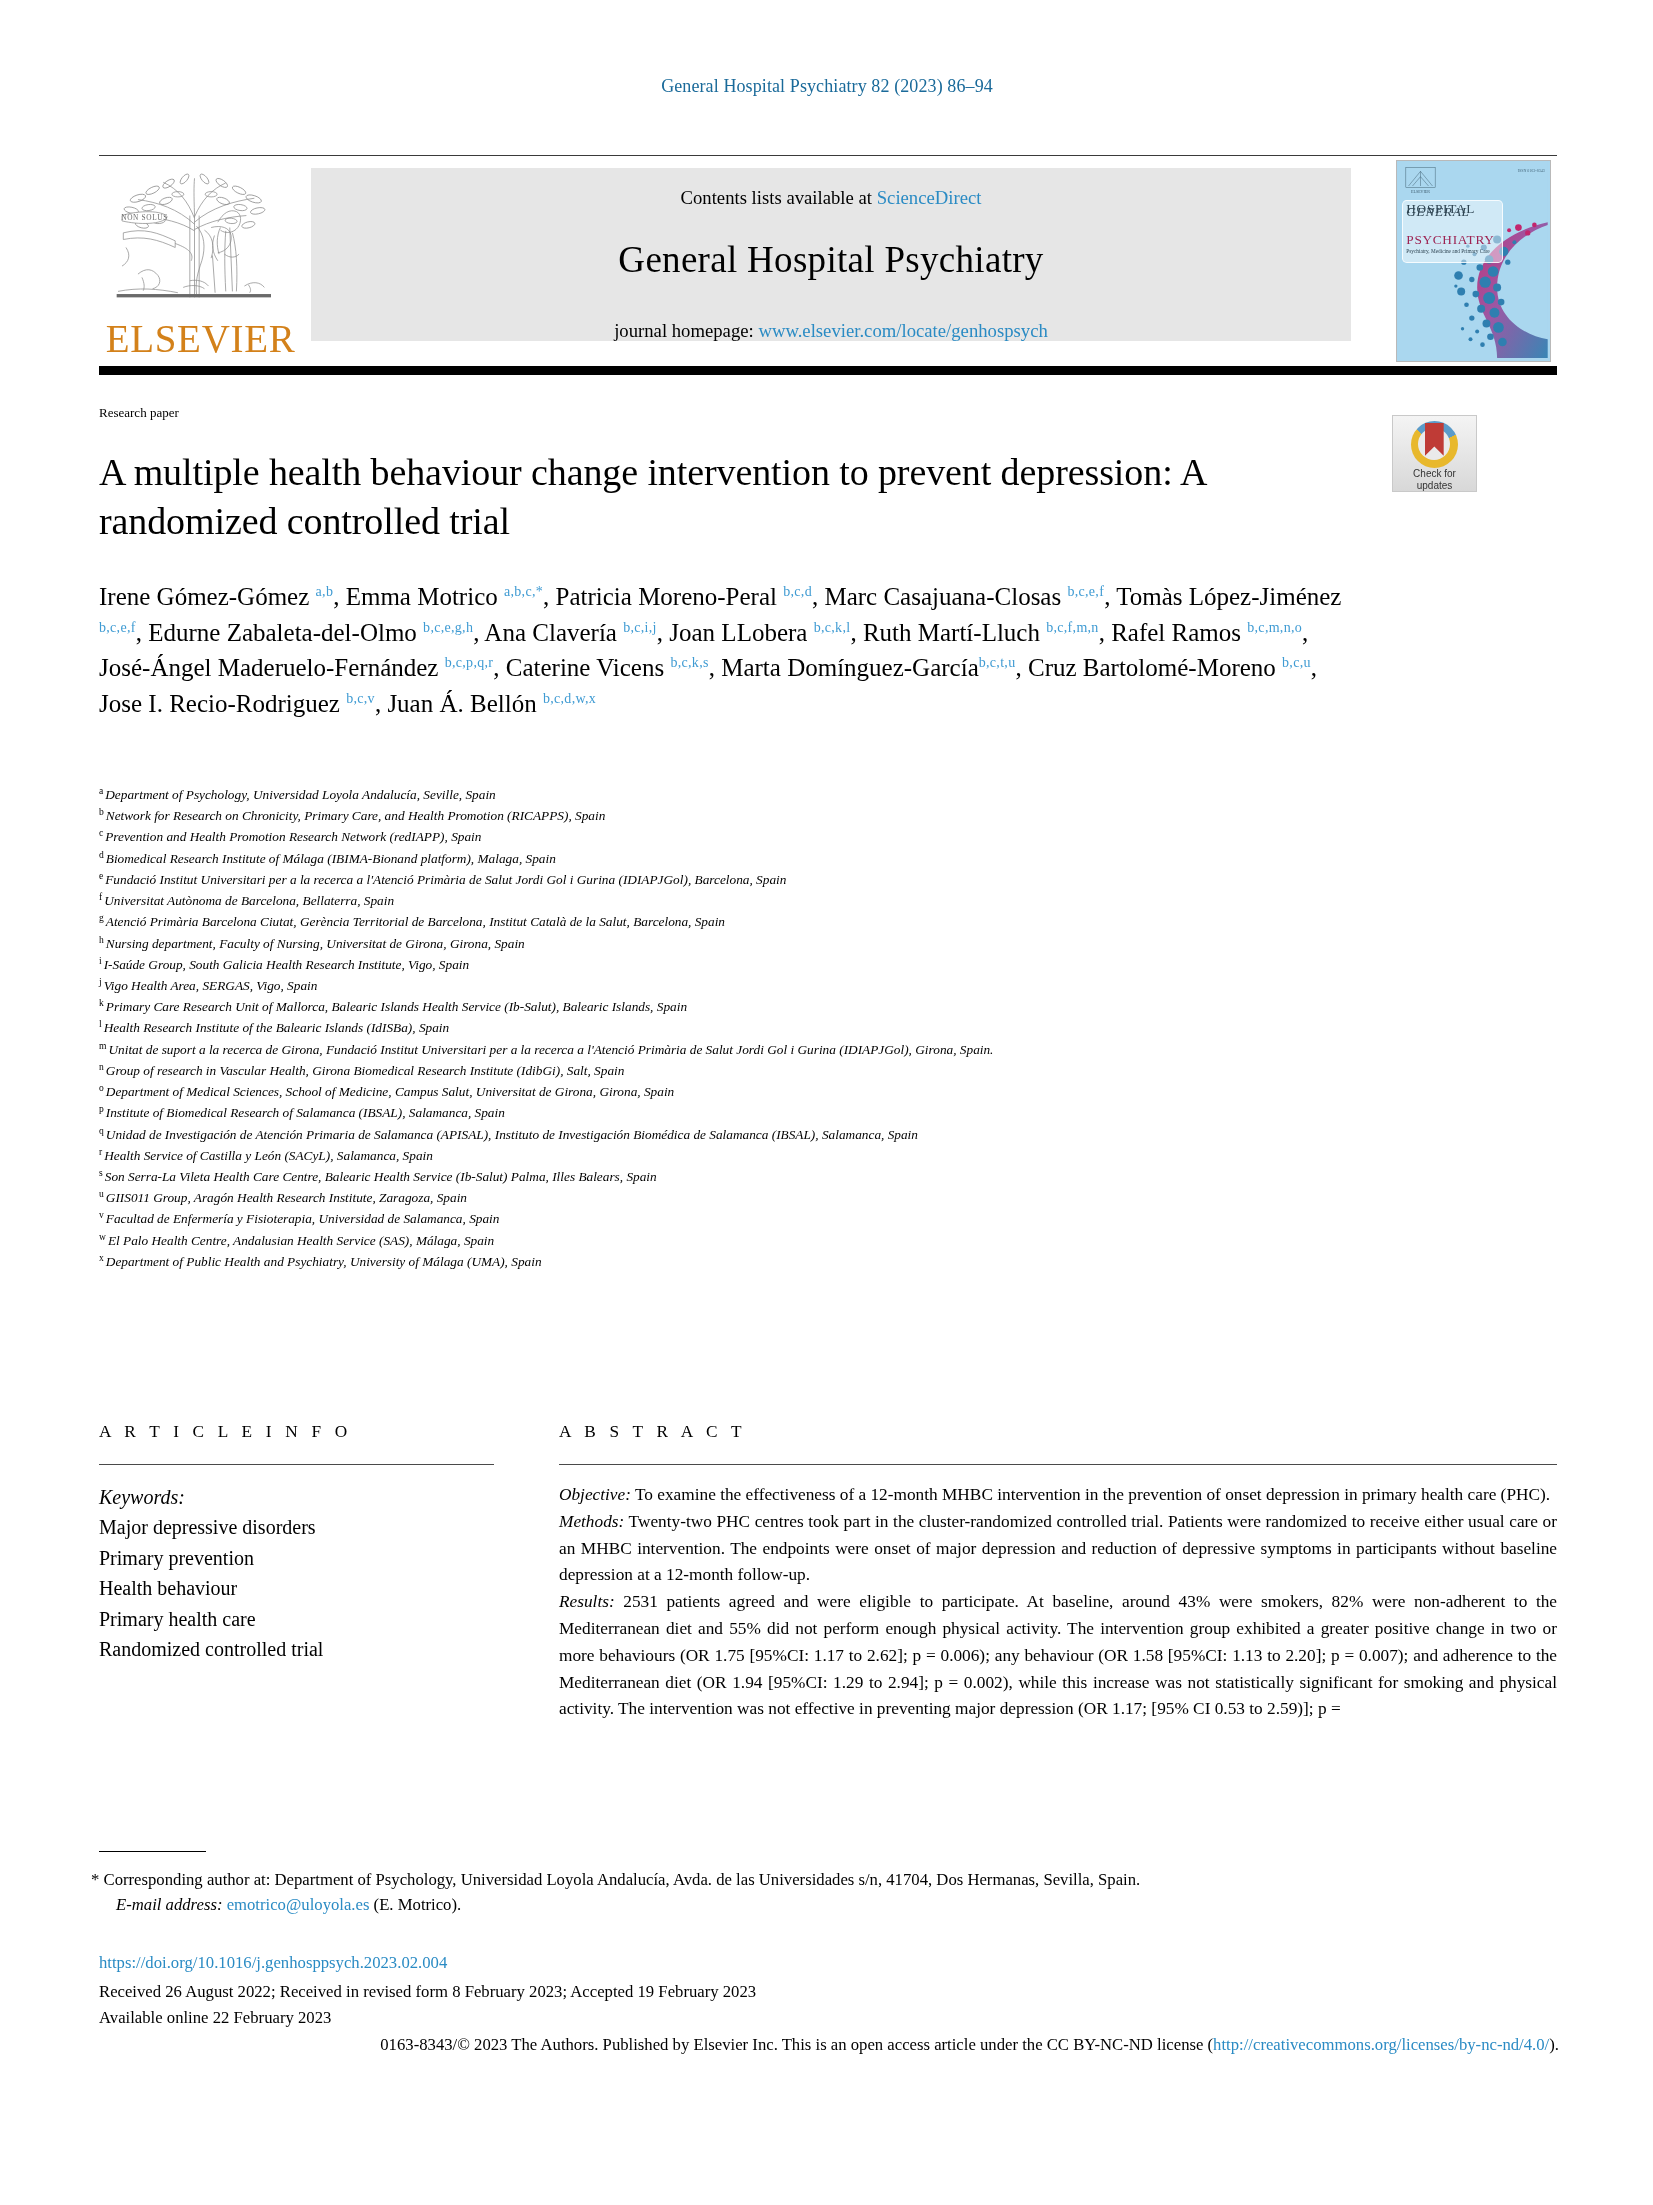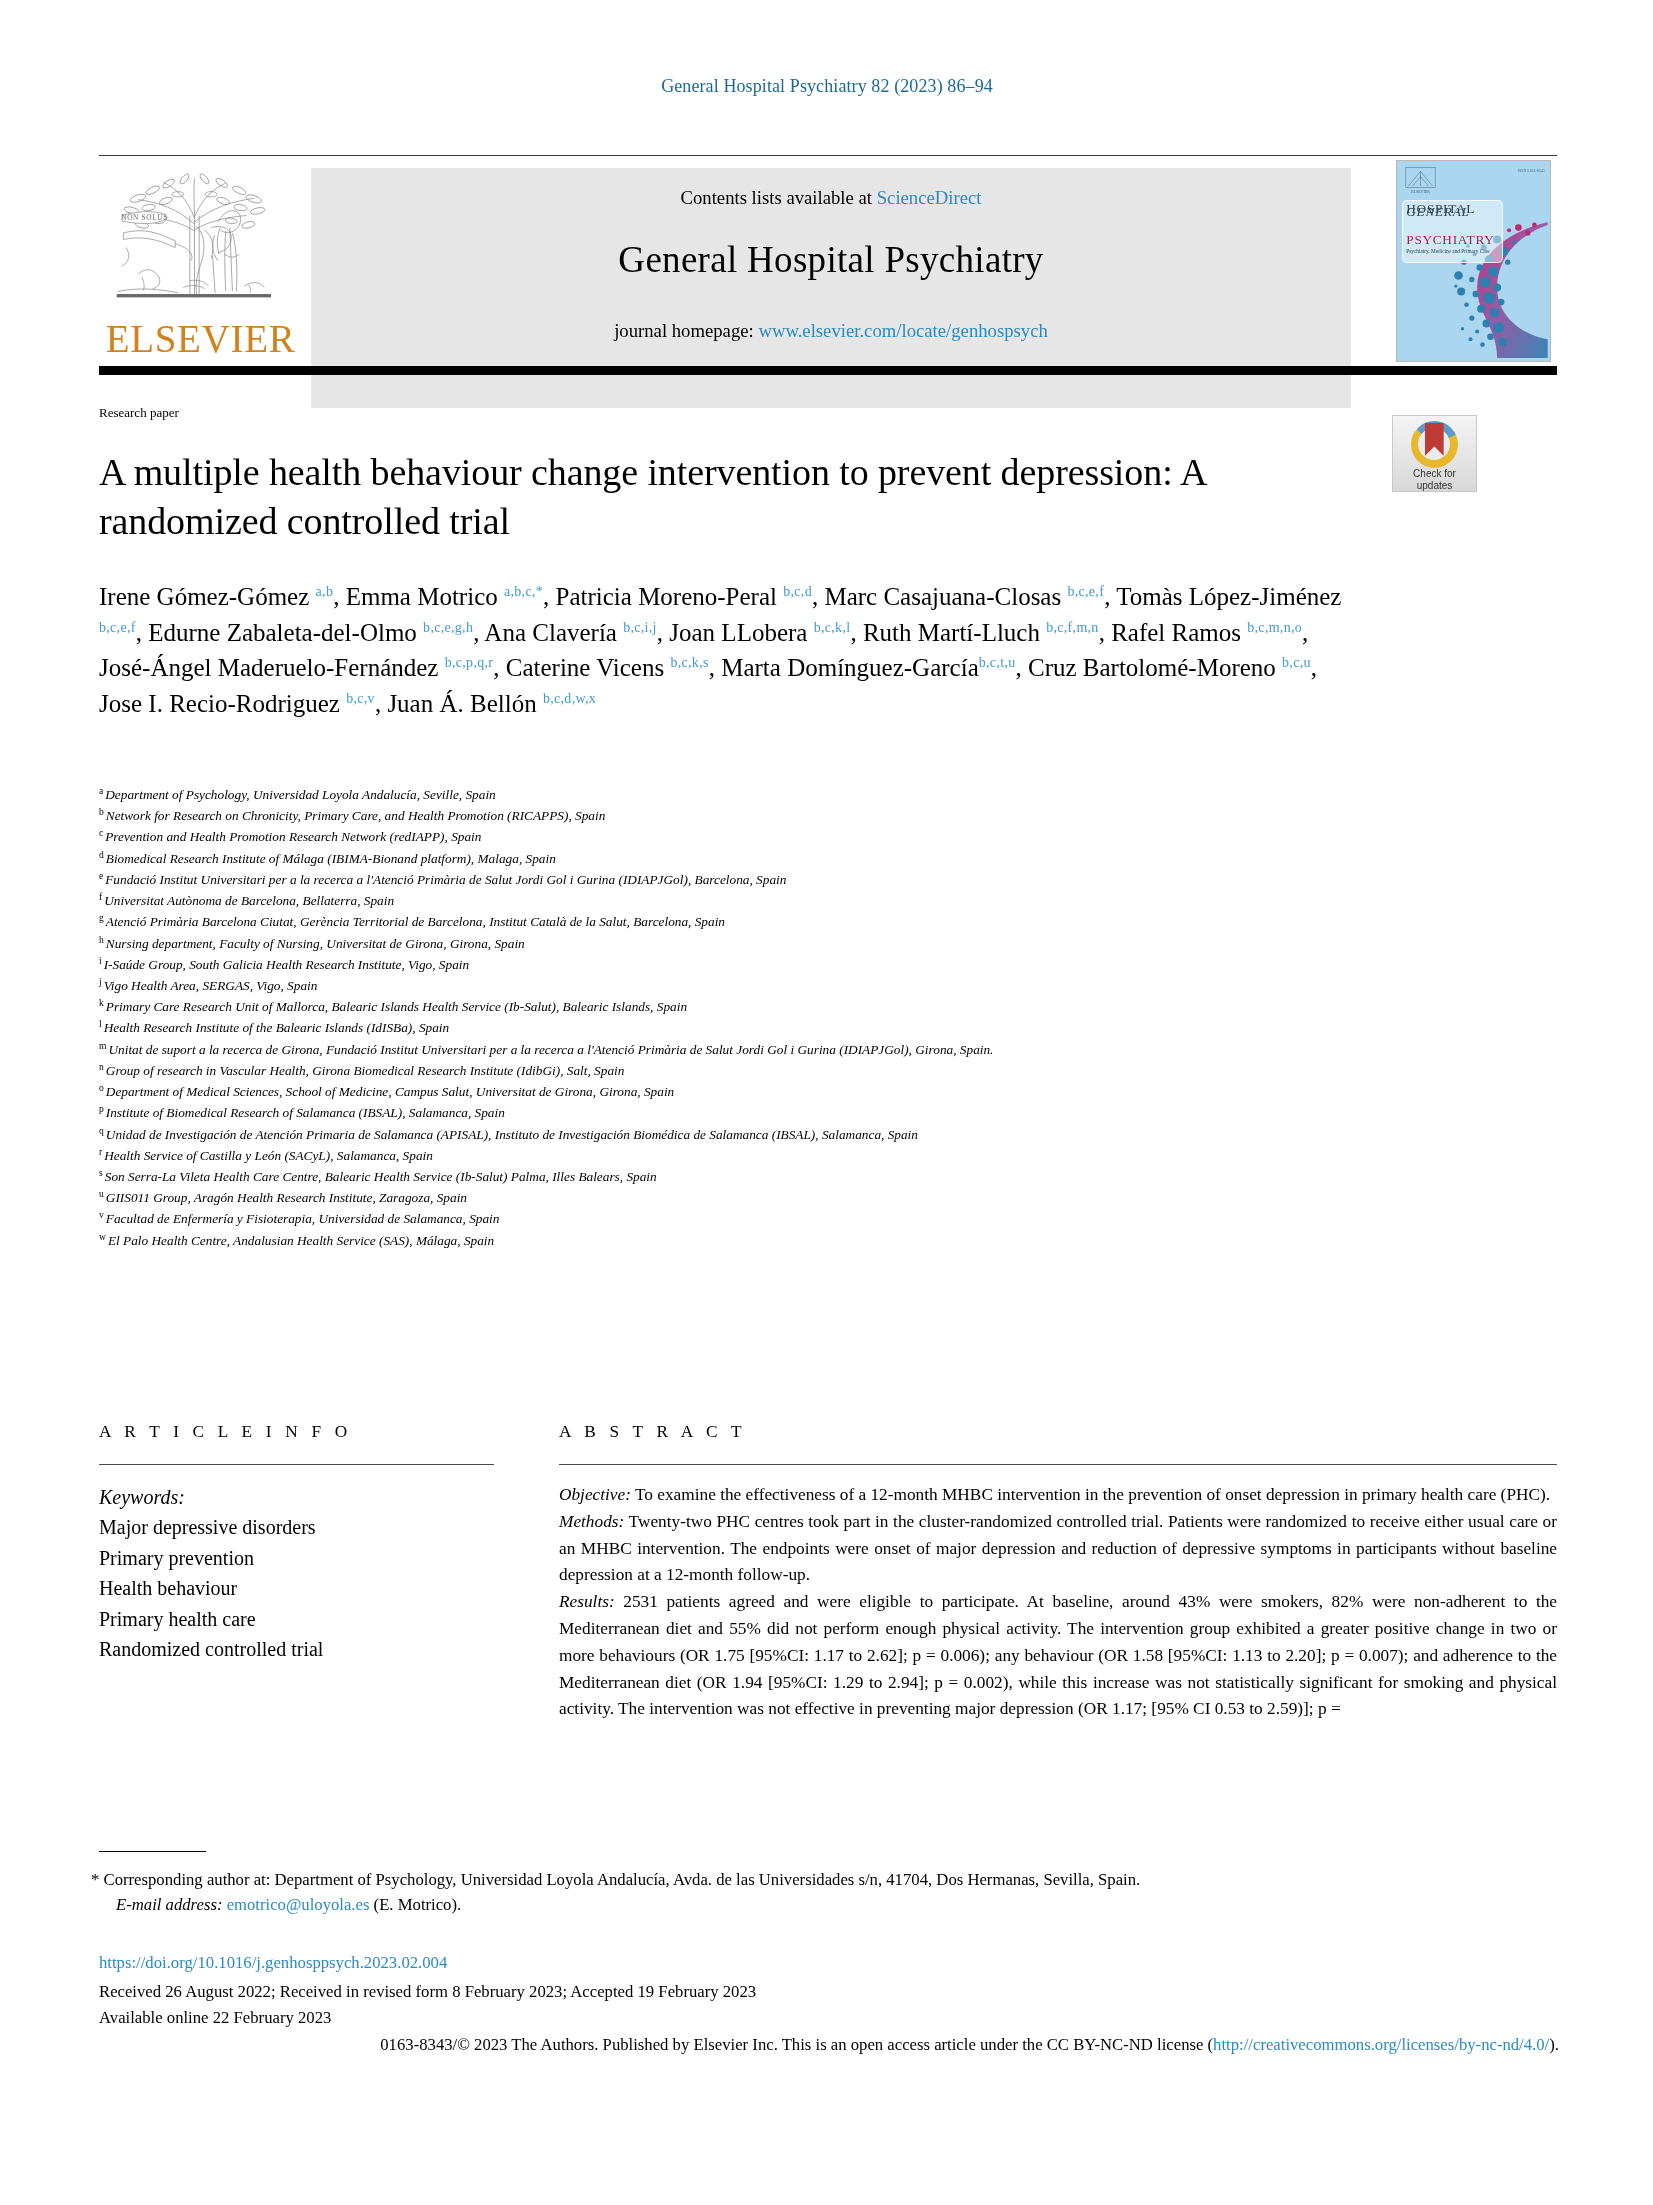--- a/index.html
+++ b/index.html
@@ -35,21 +35,21 @@
   }
   .elsevier-tree { position:absolute; left:12px; top:1.3px; width:167px; height:153px; }
   .elsevier-word {
     position:absolute; left:6.7px; top:159px; width:177px;
     text-align:center; color:#d3811a;
     font-family:"Liberation Serif", serif;
     font-size:39px; letter-spacing:0.7px; line-height:1;
   }
 
   .banner {
-    position:absolute; left:212px; top:8px; width:1040px; height:240px;
+    position:absolute; left:212px; top:8px; width:1040px; height:173px;
     background:#e6e6e6;
   }
   .banner-line1 {
     position:absolute; top:18.7px; left:0; width:100%;
     text-align:center; font-size:18.7px;
   }
   .banner-title {
     position:absolute; top:70px; left:0; width:100%;
     text-align:center; font-size:37px; letter-spacing:0.3px;
   }
@@ -366,20 +366,21 @@
       <div><sup>m</sup><span>Unitat de suport a la recerca de Girona, Fundació Institut Universitari per a la recerca a l'Atenció Primària de Salut Jordi Gol i Gurina (IDIAPJGol), Girona, Spain.</span></div>
       <div><sup>n</sup><span>Group of research in Vascular Health, Girona Biomedical Research Institute (IdibGi), Salt, Spain</span></div>
       <div><sup>o</sup><span>Department of Medical Sciences, School of Medicine, Campus Salut, Universitat de Girona, Girona, Spain</span></div>
       <div><sup>p</sup><span>Institute of Biomedical Research of Salamanca (IBSAL), Salamanca, Spain</span></div>
       <div><sup>q</sup><span>Unidad de Investigación de Atención Primaria de Salamanca (APISAL), Instituto de Investigación Biomédica de Salamanca (IBSAL), Salamanca, Spain</span></div>
       <div><sup>r</sup><span>Health Service of Castilla y León (SACyL), Salamanca, Spain</span></div>
       <div><sup>s</sup><span>Son Serra-La Vileta Health Care Centre, Balearic Health Service (Ib-Salut) Palma, Illes Balears, Spain</span></div>
       <div><sup>u</sup><span>GIIS011 Group, Aragón Health Research Institute, Zaragoza, Spain</span></div>
       <div><sup>v</sup><span>Facultad de Enfermería y Fisioterapia, Universidad de Salamanca, Spain</span></div>
       <div><sup>w</sup><span>El Palo Health Centre, Andalusian Health Service (SAS), Málaga, Spain</span></div>
+      <div><sup>x</sup><span>Department of Public Health and Psychiatry, University of Málaga (UMA), Spain</span></div>
     </div>
 
   <div class="hdr-info">A R T I C L E  I N F O</div>
   <div class="hdr-abs">A B S T R A C T</div>
   <div class="sec-rule-left"></div>
   <div class="sec-rule-right"></div>
 
   <div class="keywords">
     <div class="kw-label">Keywords:</div>
     <div>

